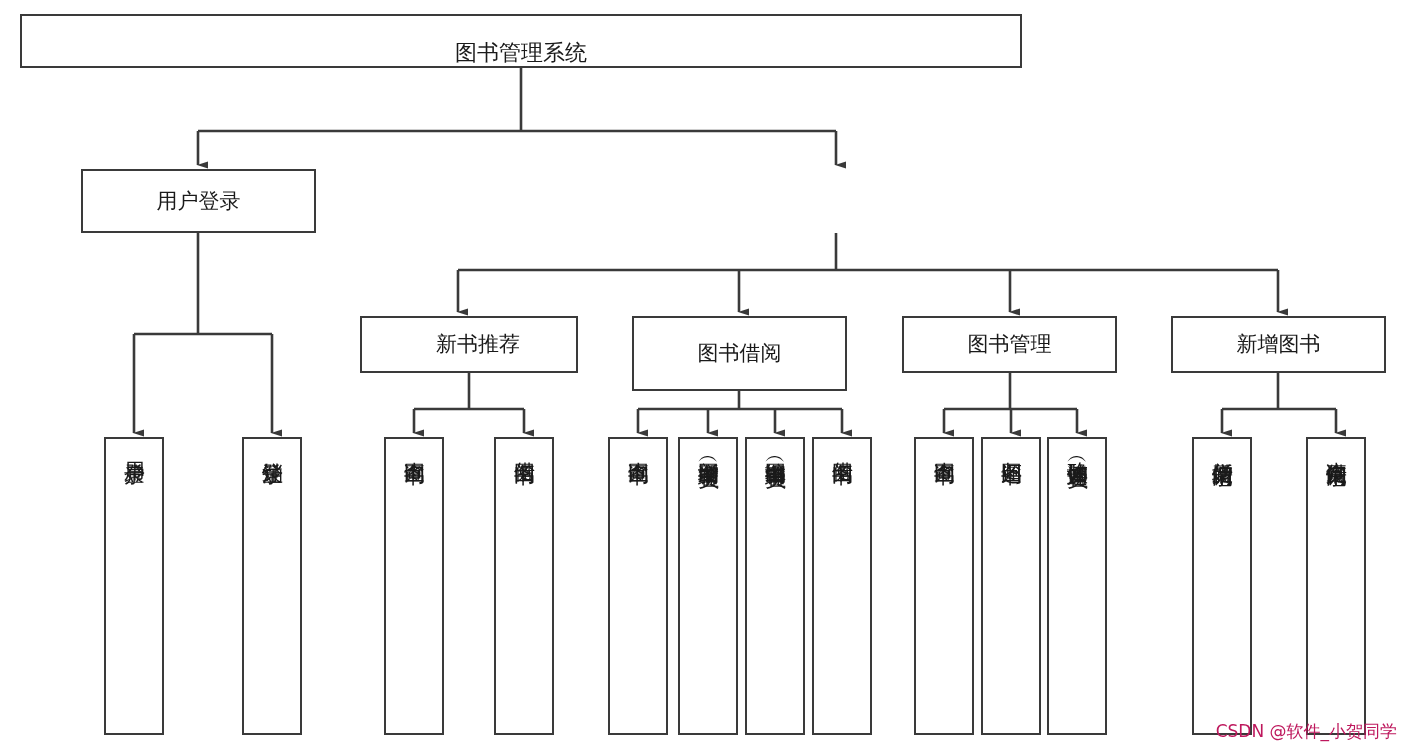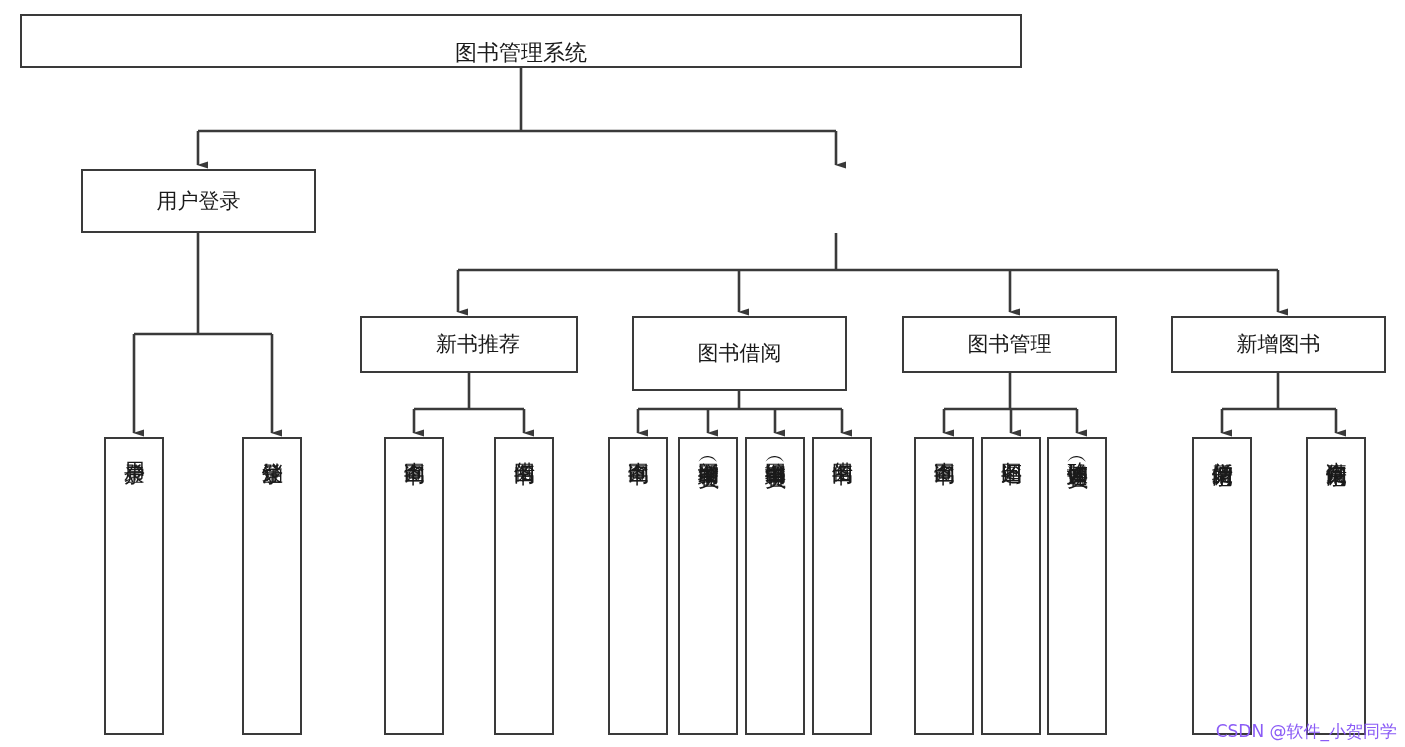--- a/index.html
+++ b/index.html
@@ -58,21 +58,21 @@
     line-height: 1;
   }
   .node.root .node-label {
     font-size: 22px;
   }
   .watermark {
     position: absolute;
     right: 8px;
     bottom: 4px;
     font-size: 17px;
-    color: #8b5cf6;
+    color: #be185d;
     z-index: 5;
     white-space: pre;
   }
 </style>
 </head>
 <body>
 
 <div id="diagram-root">
 
   <svg class="connectors" viewBox="0 0 1405 747" xmlns="http://www.w3.org/2000/svg">

